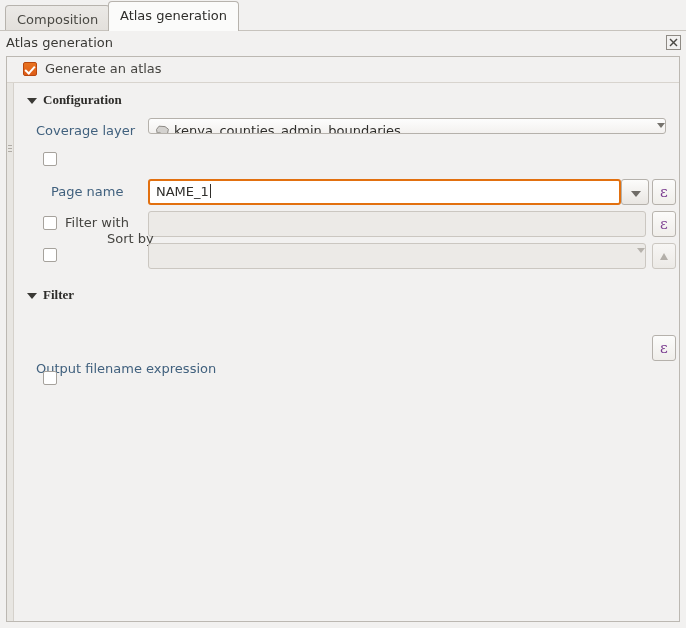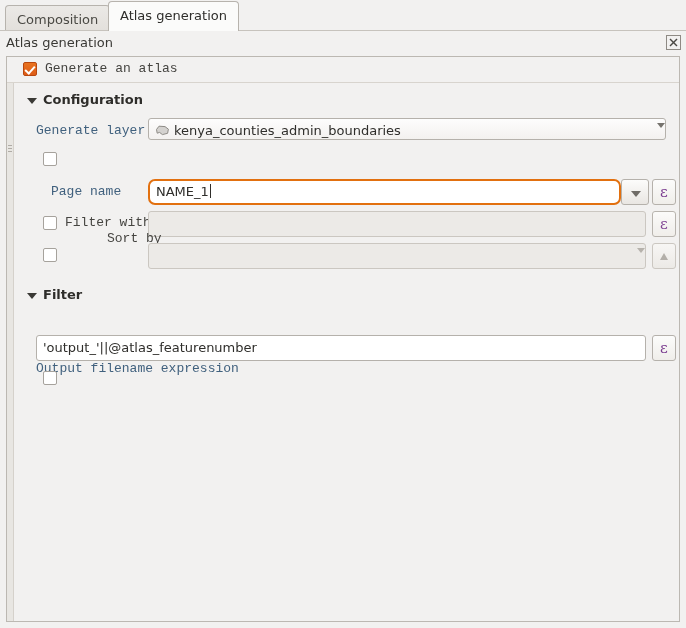--- a/index.html
+++ b/index.html
@@ -160,29 +160,29 @@
     width: 4px; height: 8px;
     border: solid #ffffff;
     border-width: 0 2px 2px 0;
     transform: rotate(42deg);
   }
 
   .lbl {
     color: #454440;
     font-size: 13px;
     white-space: nowrap;
-    font-family: Liberation Mono, monospace;
   }
   .lbl.blue { color: #41617e; }
 
   .section-head {
     font-weight: bold;
     font-size: 13px;
     color: #2e2d2a;
     white-space: nowrap;
+    font-family: Liberation Serif, serif;
   }
   .tri {
     display: inline-block;
     width: 0; height: 0;
     border-left: 5px solid transparent;
     border-right: 5px solid transparent;
     border-top: 6px solid #3a3935;
     vertical-align: middle;
     margin-right: 6px;
     cursor: pointer;
@@ -216,21 +216,21 @@
     width: 1px;
     height: 14px;
     background: #2f2e2b;
     vertical-align: -2px;
     margin-left: 1px;
   }
 
   .combo {
     box-sizing: border-box;
     position: absolute;
-    height: 22px;
+    height: 16px;
     border: 1px solid #b5b1ab;
     border-radius: 3px;
     background: linear-gradient(to bottom, #fdfdfd, #f3f1ef);
     font-size: 13px;
     color: #2f2e2b;
     padding: 0 26px 0 6px;
     line-height: 24px;
     white-space: nowrap;
     overflow: hidden;
     cursor: pointer;
@@ -358,36 +358,36 @@
         <i></i>
           <i></i>
           <i></i>
       </div>
     </div>
 
     <div style="position:absolute;left:20px;top:9px;">
       <span class="tri"></span><span class="section-head">Configuration</span>
     </div>
 
-    <span class="lbl blue" style="position:absolute;left:29px;top:40px;">Generate layer</span>
+    <span class="lbl blue" style="position:absolute;left:29px;top:40px;">Coverage layer</span>
     <div class="combo" style="left:141px;top:35px;width:518px;">
       <span class="poly-icon">
         <svg width="15" height="11" viewBox="0 0 15 11" aria-hidden="true">
           <path d="M1.5 4.5 L4 1.2 L10 1.6 L13.4 4.2 L12.6 8.3 L7.4 9.6 L4.6 7.4 L2.2 8.2 Z" fill="#d4d2cf" stroke="#8e8b86" stroke-width="1"></path>
         </svg>
       </span><span>kenya_counties_admin_boundaries</span>
       <span class="arrows">
         <span class="up"></span><span class="dn"></span>
       </span>
     </div>
 
     <span class="cb" style="position:absolute;left:36px;top:69px;"></span>
 
     <span class="lbl blue" style="position:absolute;left:44px;top:101px;">Page name</span>
-    <div class="field focused" style="left:141px;top:96px;width:473px;border-radius:7px;"><span>NAME_1</span><span class="caret"></span></div>
+    <div class="field focused" style="left:141px;top:96px;width:473px;"><span>NAME_1</span><span class="caret"></span></div>
     <div class="dropbtn" style="left:614px;top:96px;">
       <span class="dn"></span>
     </div>
     <div class="expr-btn" style="left:645px;top:96px;">
       <span>ε</span>
     </div>
 
     <span class="cb" style="position:absolute;left:36px;top:133px;"></span>
     <span class="lbl" style="position:absolute;left:58px;top:132px;">Filter with</span>
     <div class="field disabled" style="left:141px;top:128px;width:498px;"><span></span></div>
@@ -404,21 +404,20 @@
     </div>
     <div class="sortdir-btn" style="left:645px;top:160px;">
       <span class="up"></span>
     </div>
 
     <div style="position:absolute;left:20px;top:204px;">
       <span class="tri"></span><span class="section-head">Filter</span>
     </div>
 
     <span class="lbl blue" style="position:absolute;left:29px;top:230px;margin-top:48px;">Output filename expression</span>
-    <div class="field" style="left:29px;top:252px;width:610px;"><span>'output_'||@atlas_featurenumber</span></div>
     <div class="expr-btn" style="left:645px;top:252px;">
       <span>ε</span>
     </div>
 
     <span class="cb" style="position:absolute;left:36px;top:288px;"></span>
 
   </div>
 </div>
 
 </body></html>

